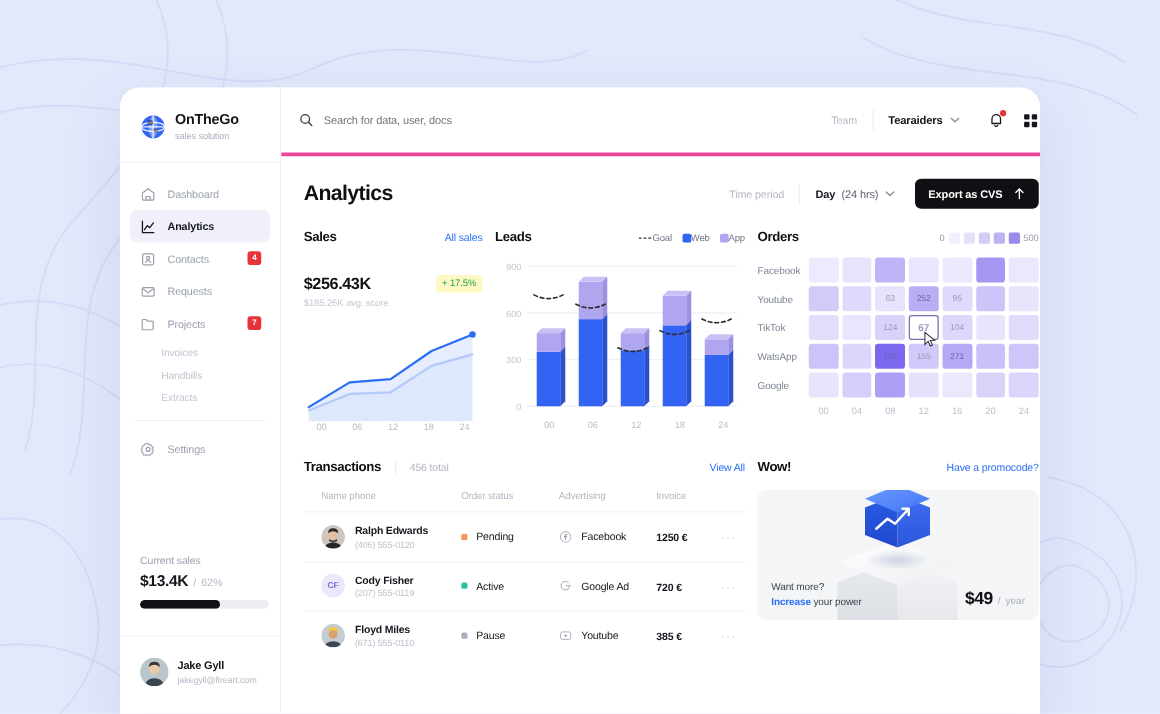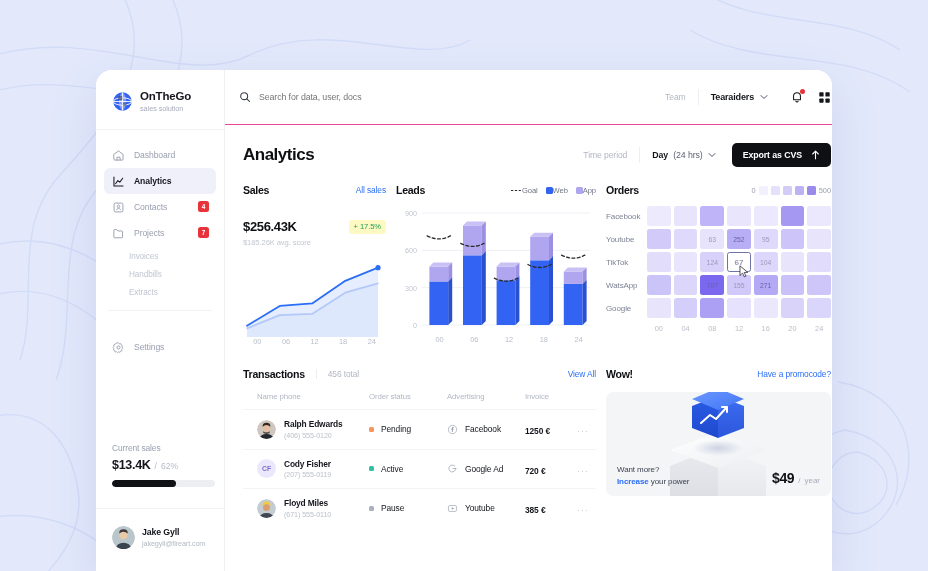--- a/index.html
+++ b/index.html
@@ -75,21 +75,21 @@
 
   .user-div { position: absolute; left: 0; right: 0; bottom: 62px; height: 1px; background: #f1f2f6; }
   .user-box { position: absolute; left: 16px; bottom: 22px; display: flex; align-items: center; gap: 7px; }
   .avatar-u { width: 23px; height: 23px; border-radius: 50%; flex: 0 0 23px; overflow: hidden; }
   .u-name { font-size: 8.8px; font-weight: bold; color: #14161c; letter-spacing: -.15px; }
   .u-mail { font-size: 7.2px; color: #b4b9c5; margin-top: 2px; letter-spacing: -.1px; }
 
   
   #main { flex: 1; position: relative; background: #fff; }
 
-  .topbar { height: 55px; border-bottom: 1px solid #ec4899; display: flex; align-items: center; padding: 0 18px 0 14px; }
+  .topbar { height: 55px; border-bottom: 3px solid #ec4899; display: flex; align-items: center; padding: 0 18px 0 14px; }
   .search-wrap { display: flex; align-items: center; gap: 8px; flex: 1; }
   .search-input { border: none; outline: none; font-family: inherit; font-size: 8.8px; color: #8f95a5; width: 260px; letter-spacing: -.1px; background: transparent; }
   .team-label { font-size: 8.6px; color: #b2b7c3; letter-spacing: -.1px; }
   .vdiv { width: 1px; height: 16px; background: #eceef3; margin: 0 12px; }
   .team-name { font-size: 9px; font-weight: bold; color: #14161c; letter-spacing: -.15px; }
   .icon-btn { cursor: pointer; display: flex; align-items: center; }
 
   .page-head { display: flex; align-items: center; padding: 18px 18px 0 18px; }
   .page-title { font-size: 17px; font-weight: bold; color: #0e1013; letter-spacing: -.5px; flex: 1; }
   .tp-label { font-size: 8.6px; color: #b2b7c3; letter-spacing: -.1px; }
@@ -234,39 +234,46 @@
       <div class="nav-item">
         <svg class="ico" viewBox="0 0 20 20" fill="none" stroke="#9aa0b0" stroke-width="1.5" stroke-linejoin="round">
           <rect x="3.2" y="3.2" width="13.6" height="13.6" rx="2.2"></rect>
           <circle cx="10" cy="8.3" r="2"></circle>
           <path d="M6.6 14.2 c.6-1.9 2-2.7 3.4-2.7 s2.8.8 3.4 2.7"></path>
         </svg>
         <span class="nav-label">Contacts</span>
         <span class="badge">4</span>
       </div>
 
+      <div class="nav-item">
+        <svg class="ico" viewBox="0 0 20 20" fill="none" stroke="#9aa0b0" stroke-width="1.5" stroke-linejoin="round">
+          <rect x="2.6" y="4.8" width="14.8" height="10.4" rx="2"></rect>
+          <path d="M3.4 6.2 L10 11 L16.6 6.2"></path>
+        </svg>
+        <span class="nav-label">Requests</span>
+      </div>
 
       <div class="nav-item">
         <svg class="ico" viewBox="0 0 20 20" fill="none" stroke="#9aa0b0" stroke-width="1.5" stroke-linejoin="round">
           <path d="M2.8 15.6 V5 a1 1 0 0 1 1-1 h3.6 l1.8 2.1 h6 a1 1 0 0 1 1 1 v8.5 a1 1 0 0 1-1 1 H3.8 a1 1 0 0 1-1-1 Z"></path>
         </svg>
         <span class="nav-label">Projects</span>
         <span class="badge">7</span>
       </div>
 
 
       <div class="subnav">
         <div class="subnav-item">Invoices</div>
         <div class="subnav-item">Handbills</div>
         <div class="subnav-item">Extracts</div>
       </div>
 
       <div class="side-div2"></div>
 
-      <div class="nav-item" style="margin-top:23px">
+      <div class="nav-item" style="margin-top:9px">
         <svg class="ico" viewBox="0 0 20 20" fill="none" stroke="#9aa0b0" stroke-width="1.5" stroke-linejoin="round">
           <circle cx="10" cy="10" r="2.4"></circle>
           <path d="M10 2.6 l1.3 1.9 2.2-.5 .6 2.2 2 1 -.9 2.1 1.4 1.8 -1.6 1.6 .5 2.2 -2.2 .6 -1 2 -2.1-.9 -1.8 1.4 -1.6-1.6 -2.2 .5 -.6-2.2 -2-1 .9-2.1 -1.4-1.8 1.6-1.6 -.5-2.2 2.2-.6 1-2 Z" opacity=".85"></path>
         </svg>
         <span class="nav-label">Settings</span>
       </div>
     </nav>
 
     <div class="sales-box">
       <div class="cs-label">Current sales</div>

